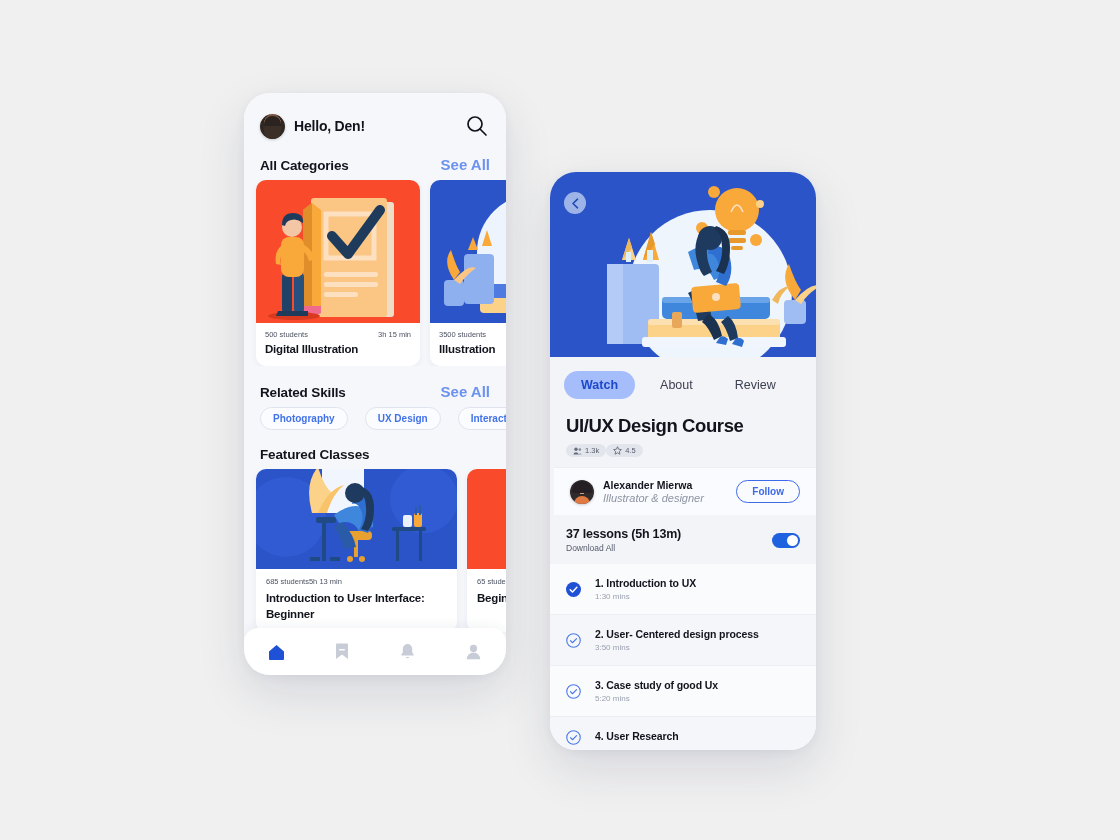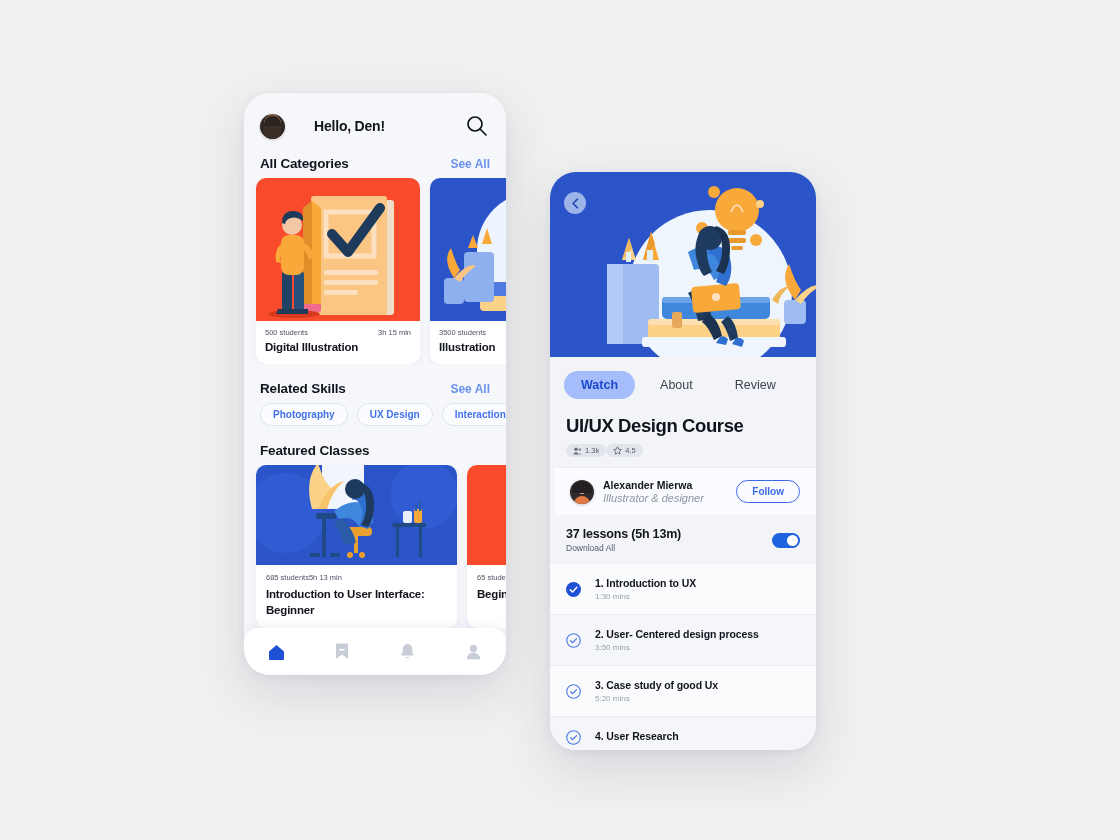--- a/index.html
+++ b/index.html
@@ -45,51 +45,51 @@
   }
   .avatar-photo::before {
     content: ""; position: absolute; left: 4px; top: 2px; width: 17px; height: 11px;
     background: #2b2320; border-radius: 9px 9px 3px 3px;
   }
   .avatar-photo::after {
     content: ""; position: absolute; left: 3px; top: 12px; width: 19px; height: 14px;
     background: #3b2f28; border-radius: 0 0 10px 10px;
     clip-path: polygon(0 0,100% 0,86% 100%,14% 100%);
   }
-  .greet-text { font-size: 14px; font-weight: bold; color: #12141d; letter-spacing: -.2px; margin-left: 20px; }
+  .greet-text { font-size: 14px; font-weight: bold; color: #12141d; letter-spacing: -.2px; }
 
   .search-btn { width: 26px; height: 26px; position: relative; cursor: pointer; }
   .search-btn svg { position: absolute; left: 2px; top: 2px; }
 
   .sec-head {
     display: flex; align-items: flex-end; justify-content: space-between;
     padding: 17px 16px 7px 16px;
   }
   .sec-title { font-size: 13.5px; font-weight: bold; color: #12141d; letter-spacing: -.15px; }
-  .see-all { font-size: 12px; font-weight: bold; color: #6b92ef; cursor: pointer; }
+  .see-all { font-size: 15px; font-weight: bold; color: #6b92ef; cursor: pointer; }
 
   .hscroll { display: flex; gap: 10px; padding: 0 0 0 12px; overflow: hidden; }
 
   .cat-card {
     flex: none; width: 164px;
     background: #fff; border-radius: 10px; overflow: hidden;
     box-shadow: 0 2px 7px rgba(40,50,90,.06);
   }
   .cat-art { height: 143px; position: relative; overflow: hidden; }
   .cat-meta {
     display: flex; justify-content: space-between;
     padding: 7px 9px 1px 9px;
     font-size: 7.5px; color: #4c5362;
   }
   .cat-name {
     padding: 3px 9px 11px 9px;
     font-size: 11.5px; font-weight: bold; color: #12141d; letter-spacing: -.2px;
   }
 
-  .chips { display: flex; gap: 9px; padding: 0 16px; overflow: hidden; align-items: center; }
+  .chips { display: flex; gap: 17px; padding: 0 16px; overflow: hidden; align-items: center; }
   .chip {
     flex: none; border: 1px solid #dfe3ee; background: #fbfcff;
     border-radius: 13px; padding: 5px 12px;
     font-size: 10px; font-weight: bold; color: #4272e8; white-space: nowrap;
     cursor: pointer;
   }
 
   .feat-wrap { display: flex; gap: 10px; padding: 0 0 0 12px; overflow: hidden; }
   .feat-card {
     flex: none; width: 201px;

